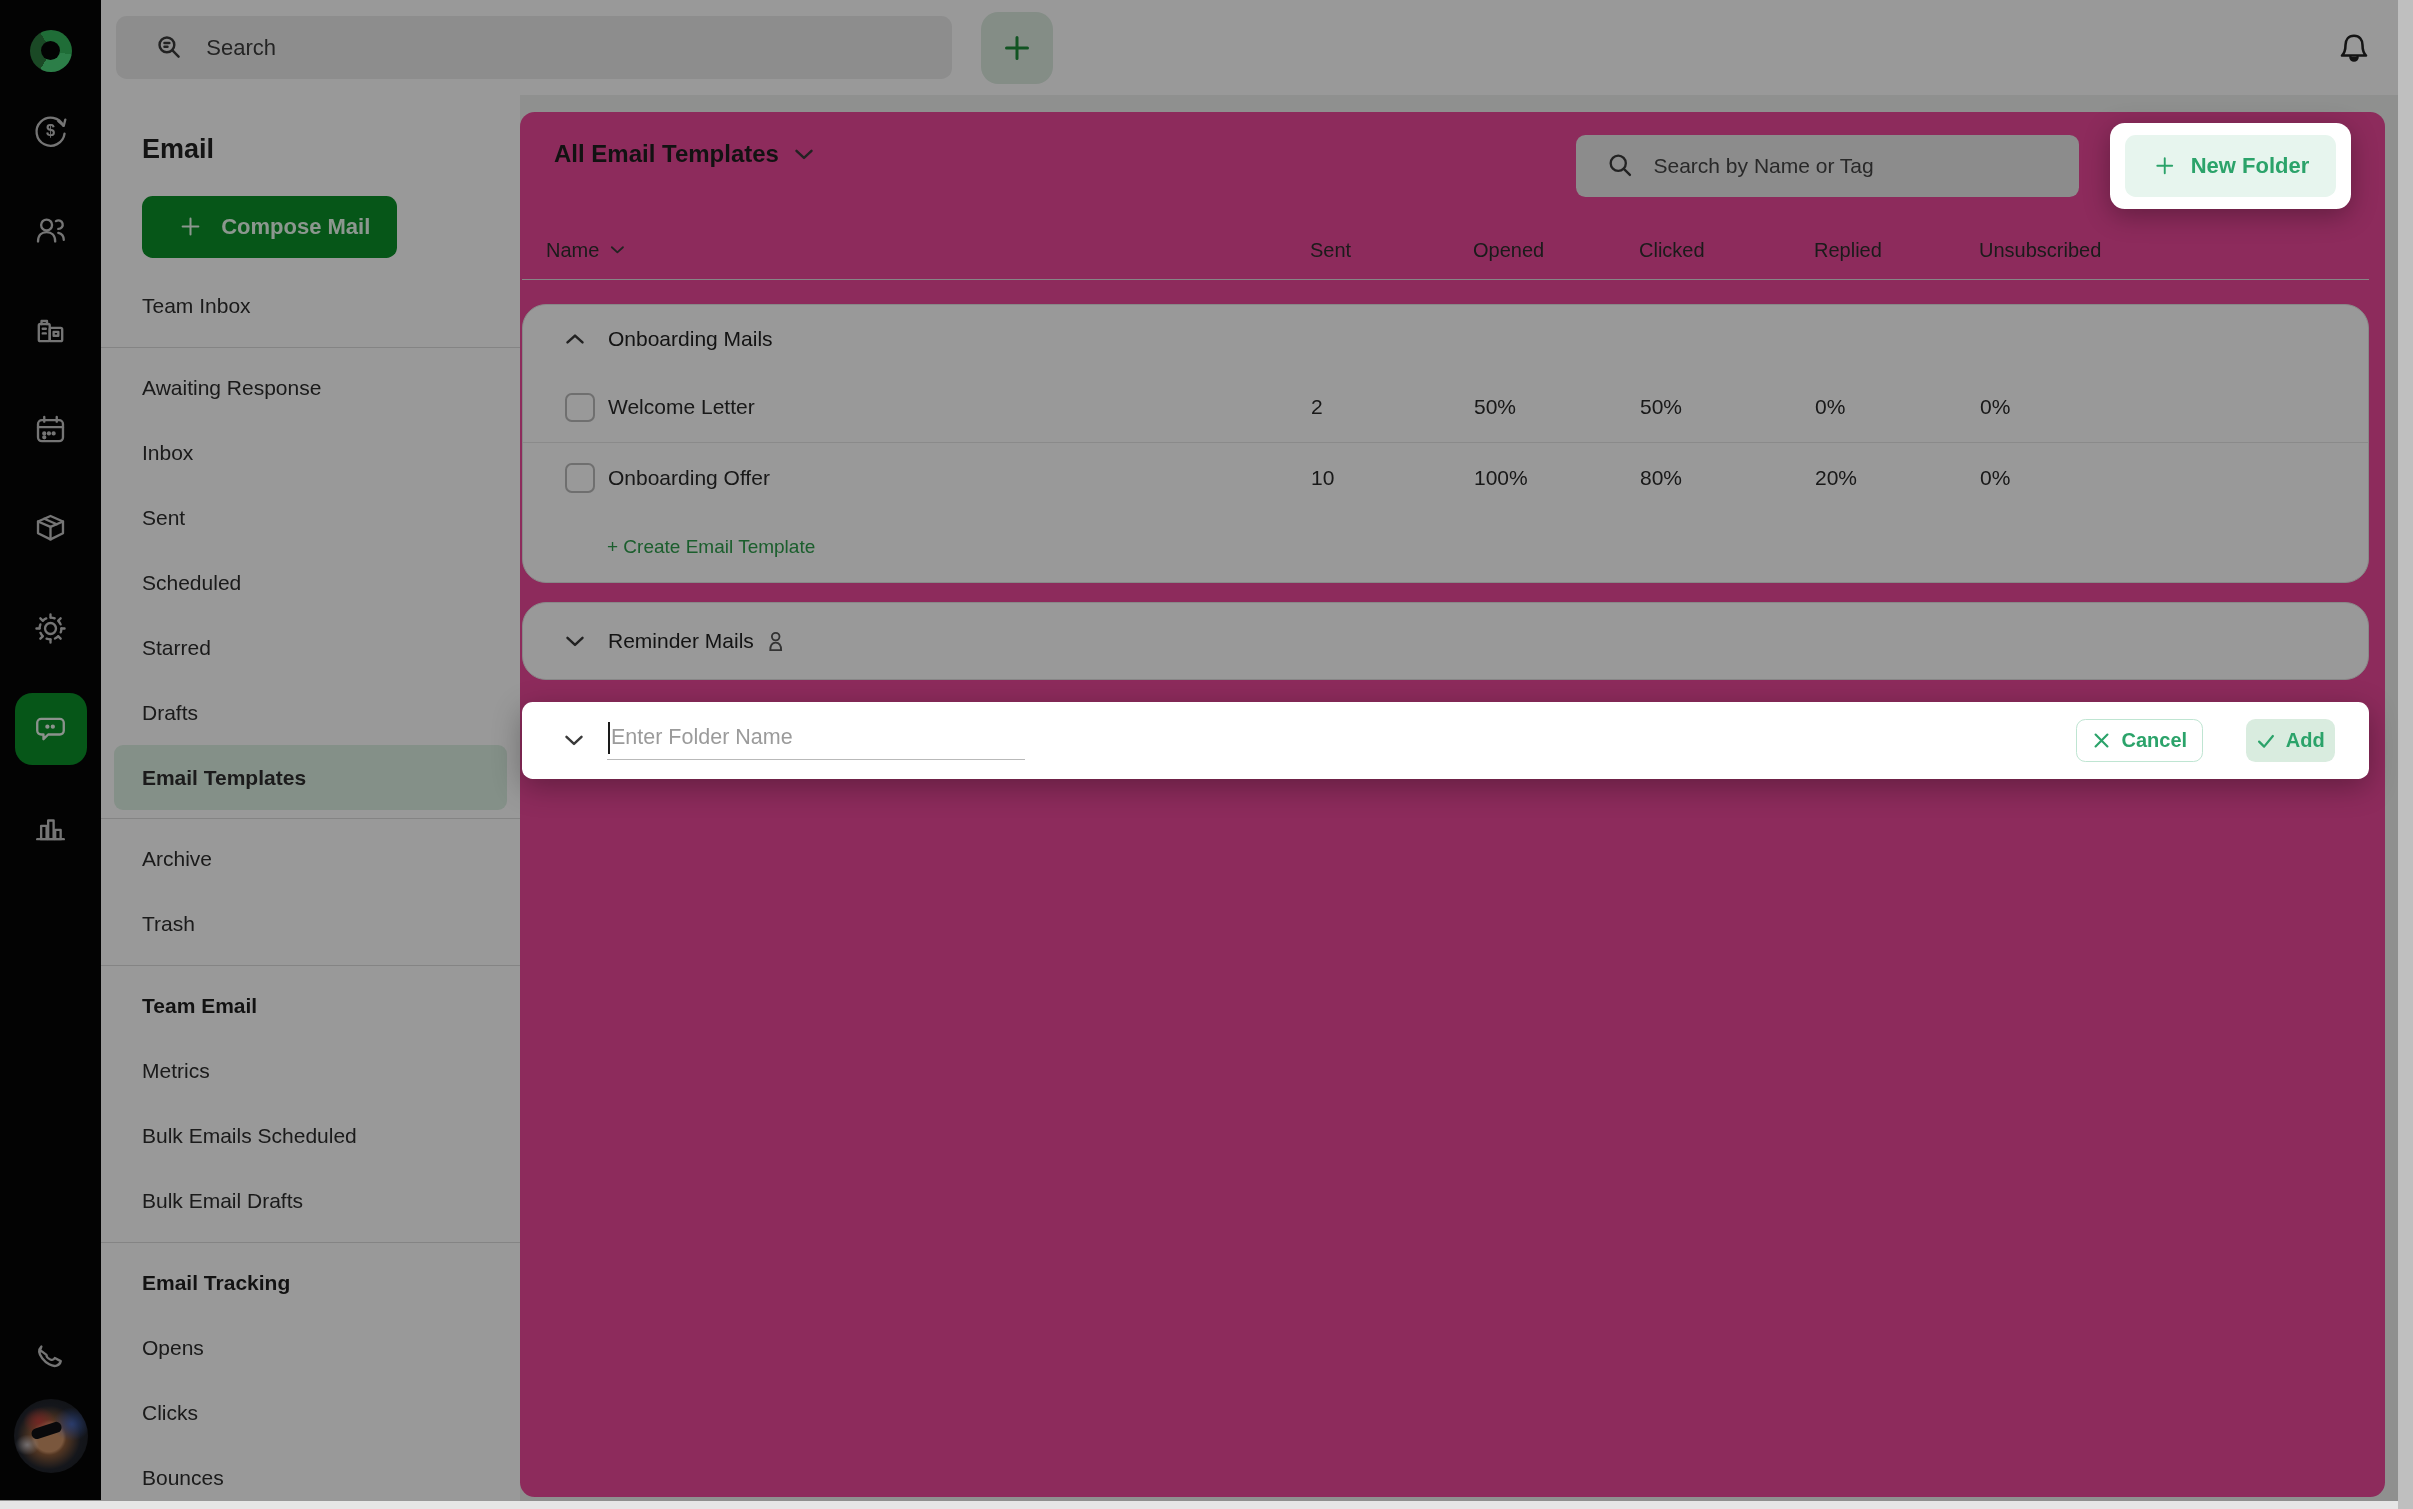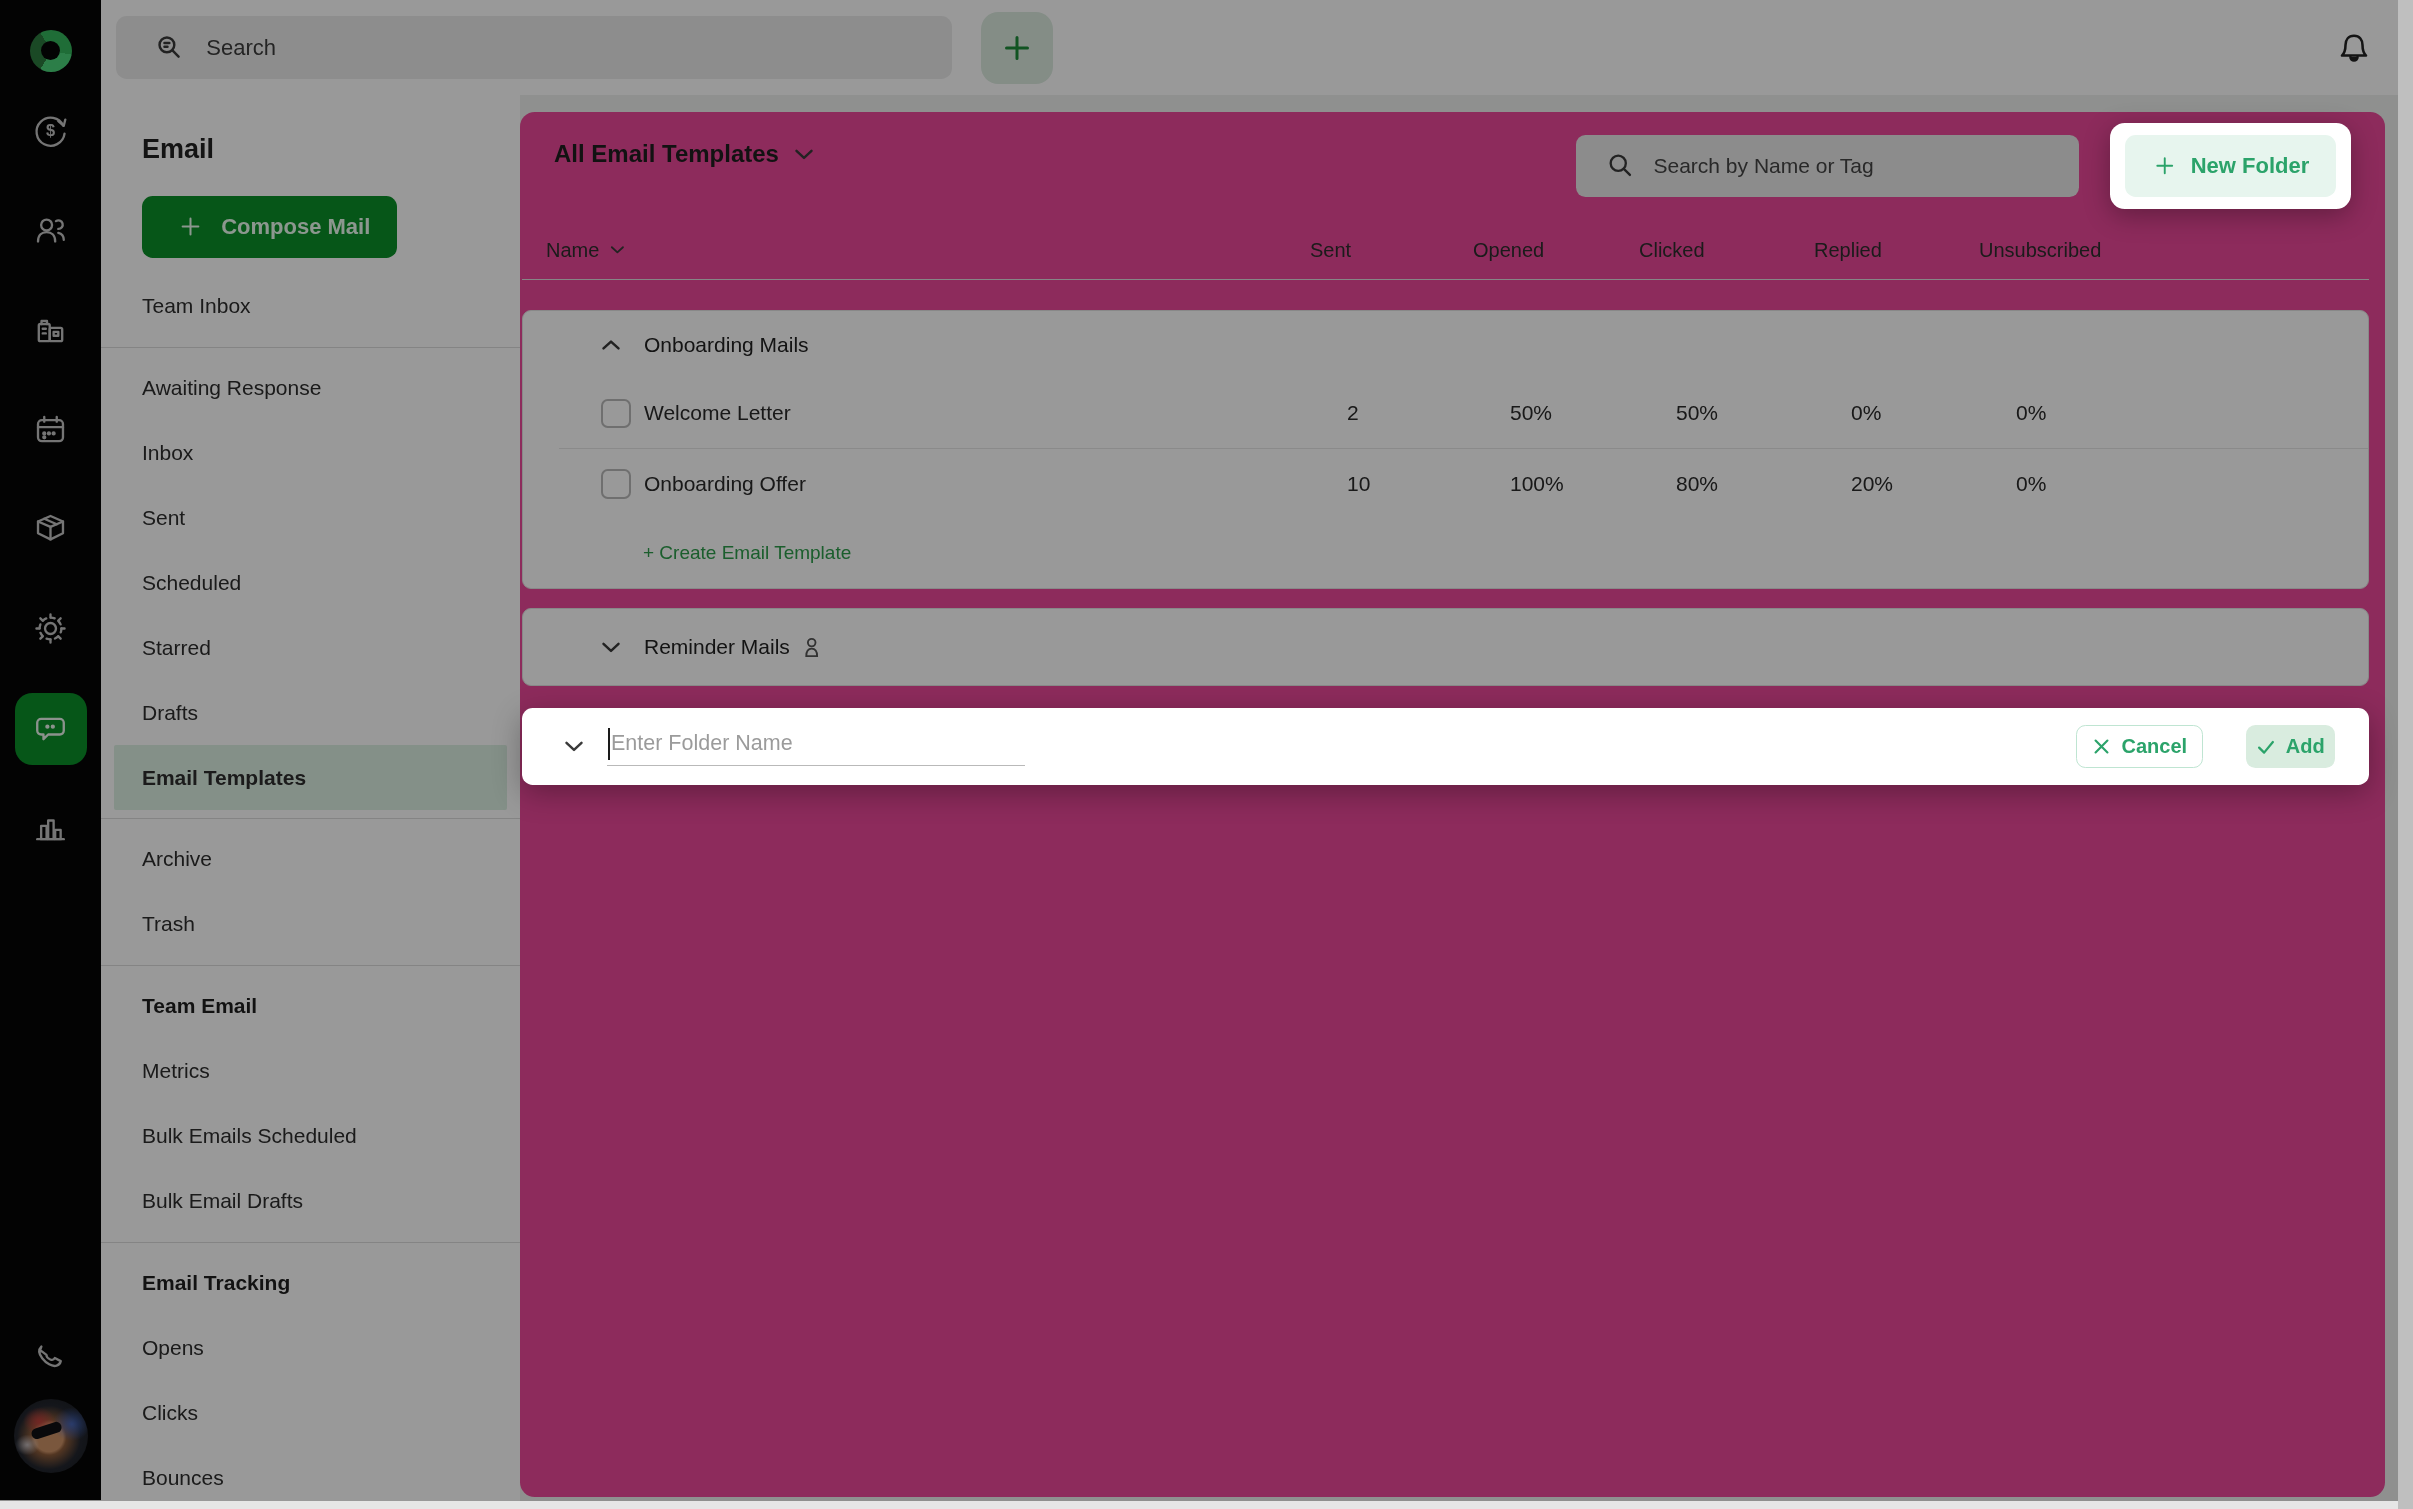--- a/index.html
+++ b/index.html
@@ -48,21 +48,21 @@
                  border-right:0.7px solid rgba(0,0,0,.06); padding-top:39px; overflow:hidden; }
   .email-title { font-size:27px; font-weight:700; color:#222; padding-left:41px; height:32px; }
   .compose { margin:29.5px 0 16px 41px; width:255px; height:62px; border:none; border-radius:10.7px;
              background:#0a8f28; color:#eafcee; font-size:22px; font-weight:600;
              font-family:"Liberation Sans", sans-serif; display:flex; align-items:center;
              justify-content:center; gap:17.4px;padding-left:8px; }
   .nav { list-style:none; }
   .nav li.item { height:65px; display:flex; align-items:center; padding-left:41px; font-size:21px;
                  color:#2e2e2e; cursor:pointer; }
   .nav li.bold { font-weight:700; color:#1f1f1f; }
-  .nav li.active { background:#ddf0e3; border-radius:2px; margin:0 13.4px; padding-left:27.5px;
+  .nav li.active { background:#ddf0e3; border-radius:9px; margin:0 13.4px; padding-left:27.5px;
                    font-weight:700; }
   .nav li.rule { height:0.7px; background:#dcdcdc; margin:8px 0; }
 
   
   .content { position:absolute; left:520px; top:95px; right:14.8px; bottom:9.4px; background:#eef0ee; }
   .main-card { position:absolute; left:0; top:17.4px; width:1865px; height:1385px; background:#ec4899;
                border-radius:14.8px; }
   .card-header { position:relative; height:109px; }
   .view-title { position:absolute; left:34px; top:28px; display:flex; align-items:center; gap:14.8px;
                 font-size:24px; font-weight:600; color:#1f1f1f; cursor:pointer; }
@@ -76,22 +76,22 @@
              display:flex; align-items:center; justify-content:center; }
   .nf-btn { width:211px; height:62px; border:none; border-radius:10.7px; background:#e7f5ee; color:#2ba36a;
             font-size:22px; font-weight:600; font-family:"Liberation Sans", sans-serif;
             display:flex; align-items:center; justify-content:center; gap:13.4px; }
 
   .thead { margin:0 16px 0 2px; padding-left:24px; height:59px; display:grid;
            grid-template-columns:764px 163px 166px 175px 165px 1fr; align-items:center;
            border-bottom:1.3px solid #e0e0e0; font-size:20px; color:#2e2e2e; }
   .thead .name-h { display:flex; align-items:center; gap:10.7px; cursor:pointer; }
 
-  .folder-card { margin:30px 16px 0 2px; border:1.3px solid #e3e3e3; border-radius:9px; overflow:hidden;
-                 background:#fff;padding-left:36px; }
+  .folder-card { margin:24px 16px 0 2px; border:1.3px solid #e3e3e3; border-radius:24px; overflow:hidden;
+                 background:#fff; }
   .fhead { display:grid; grid-template-columns:42px 43px 1fr; height:67px; align-items:center;
            cursor:pointer; }
   .fhead .fname { font-size:21px; font-weight:500; color:#222; display:flex; align-items:center; gap:13.4px; }
   .trow { display:grid; grid-template-columns:42px 43px 703px 163px 166px 175px 165px 1fr;
           height:70px; align-items:center; font-size:21px; color:#2a2a2a; }
   .trow + .trow { border-top:1.3px solid #e6e6e6; }
   .checkbox { width:29.5px; height:29.5px; border:2px solid #b9b9b9; border-radius:6.7px; background:#fff; }
   .create-row { height:70px; display:flex; align-items:center; padding-left:84px; }
   .create-link { font-size:19px; color:#2d9d4b; font-weight:400; cursor:pointer; background:none; border:none;
                  font-family:"Liberation Sans", sans-serif; }

